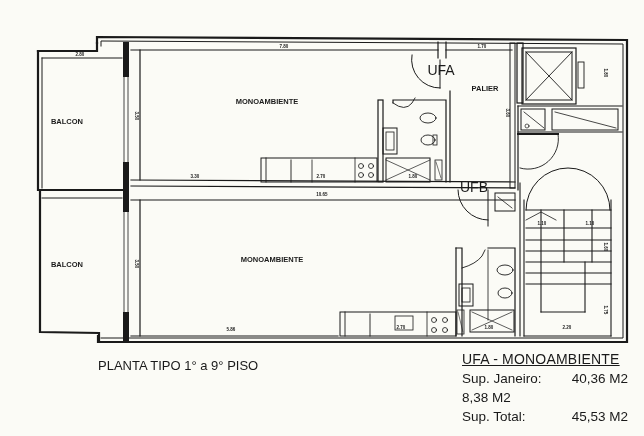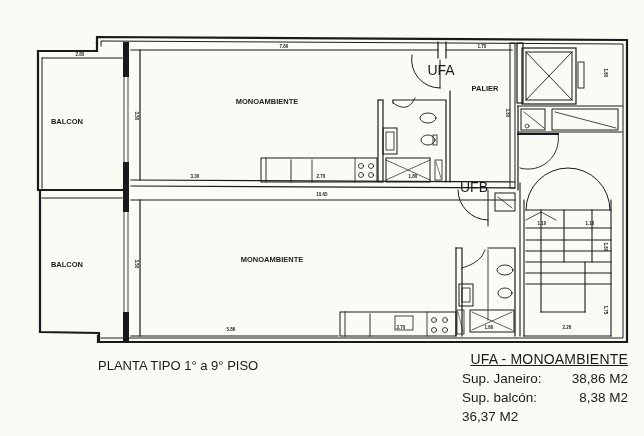--- a/index.html
+++ b/index.html
@@ -11,21 +11,21 @@
   }
   svg.plan { position: absolute; left: 0; top: 0; }
   .title-block {
     position: absolute; left: 98px; top: 355px;
     font-family: "Liberation Sans", sans-serif;
     color: #1a1a1a; font-size: 13px; line-height: 21px;
   }
   .area-block {
     position: absolute; left: 462px; top: 350px; width: 166px;
     font-family: "Liberation Sans", sans-serif;
-    color: #1a1a1a; font-size: 13.5px; line-height: 19px; text-align: right;
+    color: #1a1a1a; font-size: 13.5px; line-height: 19px;
   }
   .area-title { text-decoration: underline; font-size: 14px; letter-spacing: 0.2px; }
   .area-row { display: flex; justify-content: space-between; }
   .lbl { font-family: "Liberation Sans", sans-serif; font-weight: bold; fill: #1a1a1a; }
   .dim { font-family: "Liberation Sans", sans-serif; font-weight: bold; fill: #1a1a1a; font-size: 4.5px; }
   .unit { font-family: "Liberation Sans", sans-serif; fill: #1a1a1a; }
 </style>
 </head>
 <body>
 
@@ -210,22 +210,22 @@
 </svg>
 
 <div class="title-block">
   <div>PLANTA TIPO 1° a 9° PISO</div>
 </div>
 
 <div class="area-block">
   <div class="area-title">UFA - MONOAMBIENTE</div>
   <div class="area-row">
     <span>Sup. Janeiro:</span>
-    <span>38,86 M2</span>
+    <span>40,36 M2</span>
   </div>
   <div class="area-row">
-    <span>Sup. balcón:</span>
     <span>8,38 M2</span>
   </div>
   <div class="area-row">
-    <span>36,37 M2</span>
+    <span>Sup. Total:</span>
+    <span>45,53 M2</span>
   </div>
 </div>
 
 </body></html>

